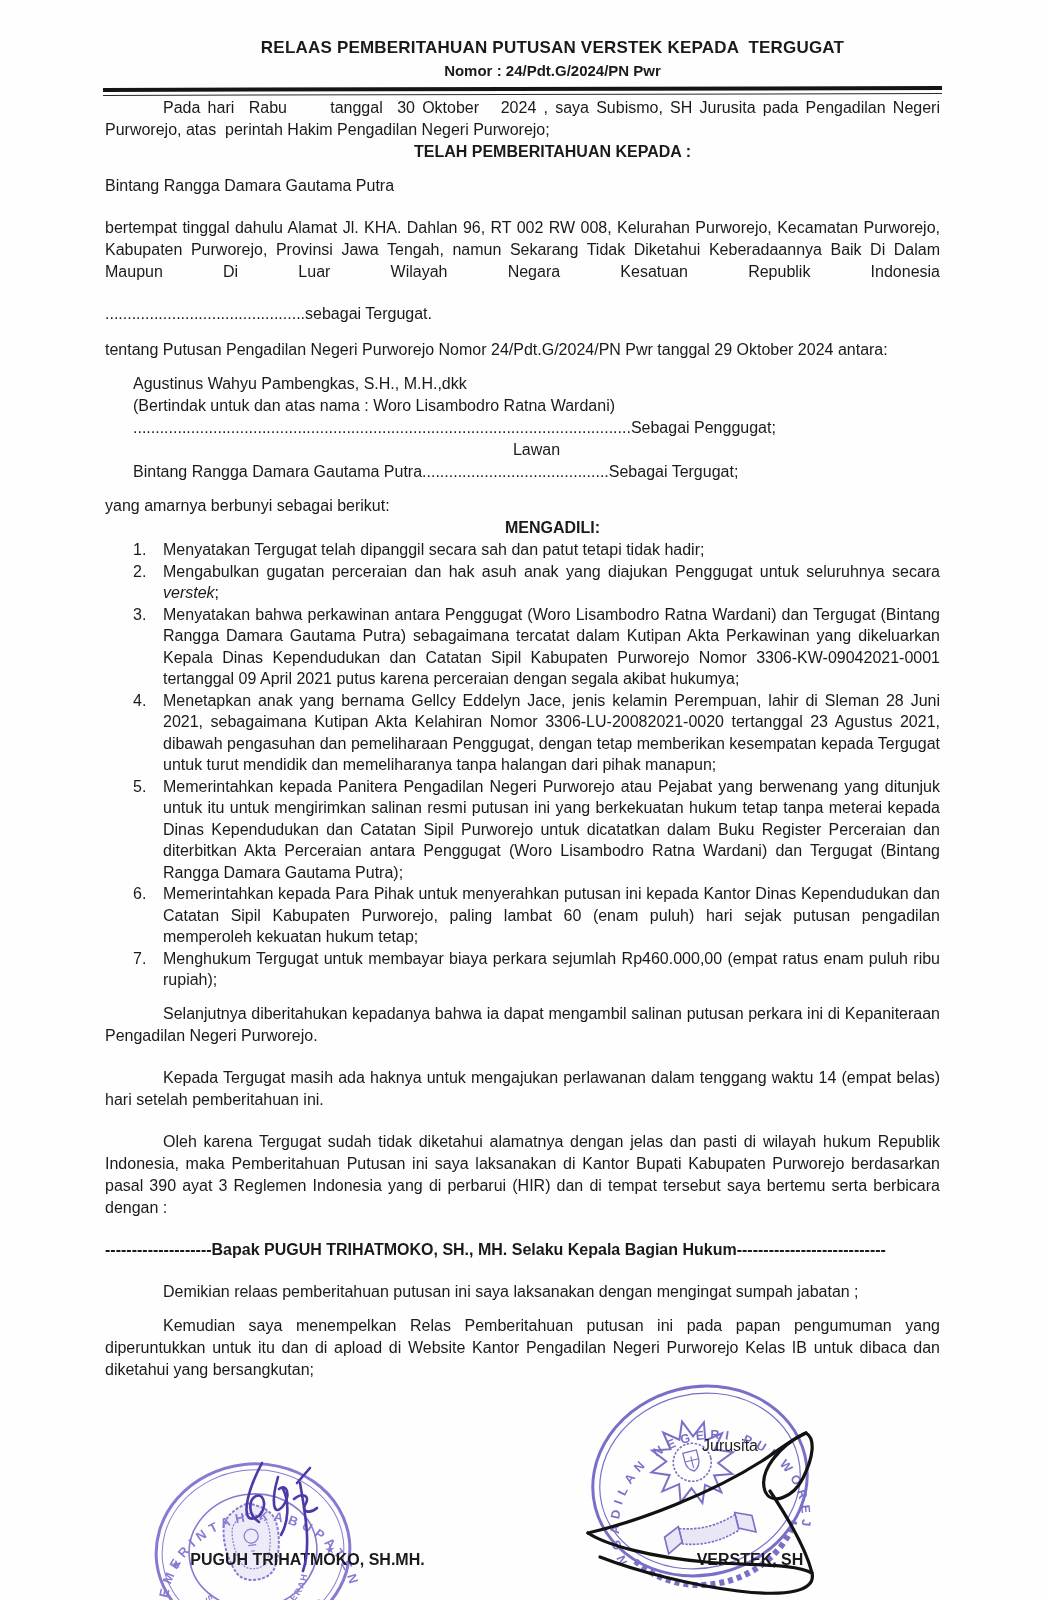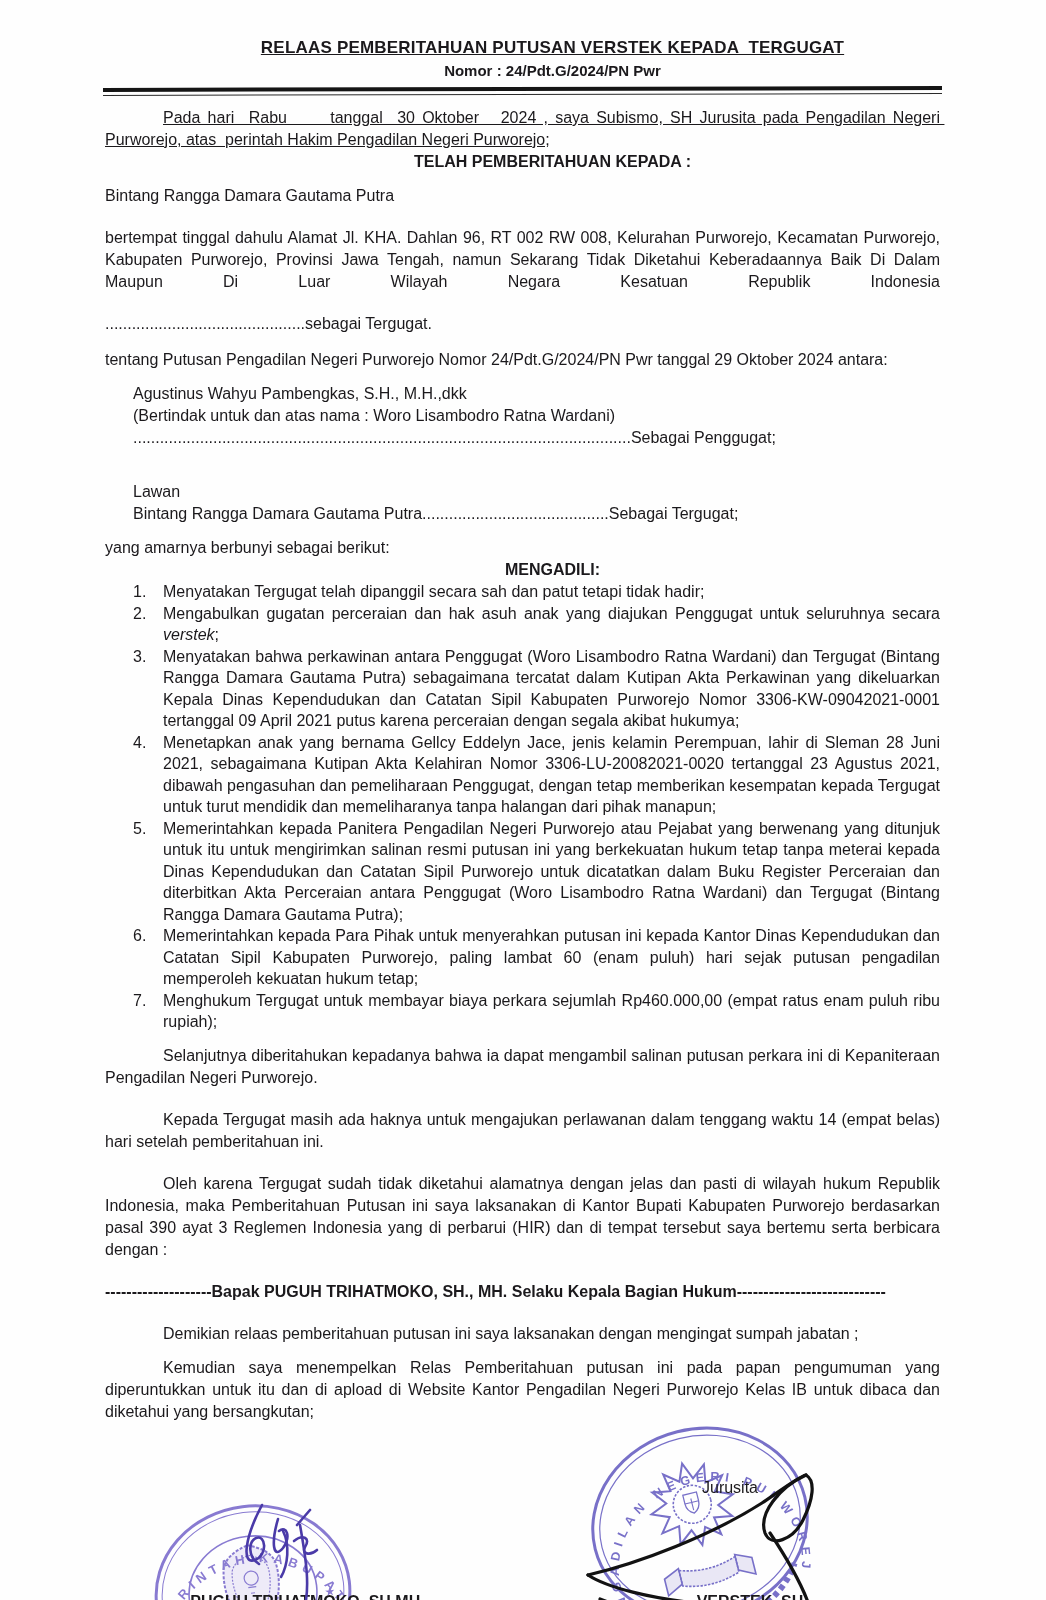--- a/index.html
+++ b/index.html
@@ -11,35 +11,35 @@
     overflow:hidden;
     font-family:"Liberation Sans","DejaVu Sans",sans-serif;
     color:#1b191c;
     box-sizing:border-box;
     padding:36px 106px 0 105px;
     font-size:16px;
     line-height:22px;
   }
   .b{font-weight:400}
   .i{font-style:italic}
-  .prewrap{white-space:pre-wrap;text-decoration:underline;}
+  .prewrap{white-space:pre-wrap;}
   .doc-header{text-align:center;transform:translateX(30px);}
   .title{font-weight:700;font-size:17px;line-height:23px;letter-spacing:.2px;}
   .case-no{font-weight:700;font-size:15px;line-height:23px;}
   .rule{margin-top:5px;margin-left:-2px;margin-right:-2px;transform:rotate(-.12deg);}
   .rule-thick{height:4px;background:#151515;}
   .rule-thin{height:1.5px;background:#2a2a2a;margin-top:2.5px;}
   p{margin:0;}
   .para{text-align:justify;margin-top:20px;}
   .indent{text-indent:58px;}
-  .mt13{margin-top:12px}.mt16{margin-top:16px}.mt14{margin-top:14px}.mt12{margin-top:12px}
+  .mt13{margin-top:2px}.mt16{margin-top:16px}.mt14{margin-top:14px}.mt12{margin-top:12px}
   .center-h{font-weight:700;text-align:center;transform:translateX(30px);font-size:16px;margin:0;}
   .just-last{text-align:justify;text-align-last:justify;}
   .parties{margin-left:28px;}
-  .lawan{text-align:left;margin-top:32px;}
+  .lawan{text-align:center;}
   .amar-list{}
   .amar-item{display:flex;}
   .amar-no{flex:0 0 30px;margin-left:28px;line-height:21.5px;}
   .amar-text{flex:1;text-align:justify;line-height:21.5px;}
   .official{font-weight:700;white-space:nowrap;overflow:hidden;margin:20px 0 0 0;}
   .sig-section{position:relative;margin-top:10px;height:260px;}
   .sig-roles-left{position:absolute;left:41px;top:40px;width:300px;text-align:center;line-height:23px;z-index:2;}
   .sig-name-left{position:absolute;left:15px;top:158px;width:375px;text-align:center;font-weight:700;z-index:2;}
   .sig-role-right{position:absolute;left:535px;top:44px;width:180px;text-align:center;z-index:2;}
   .sig-name-right{position:absolute;left:515px;top:158px;width:260px;text-align:center;font-weight:700;z-index:2;}

